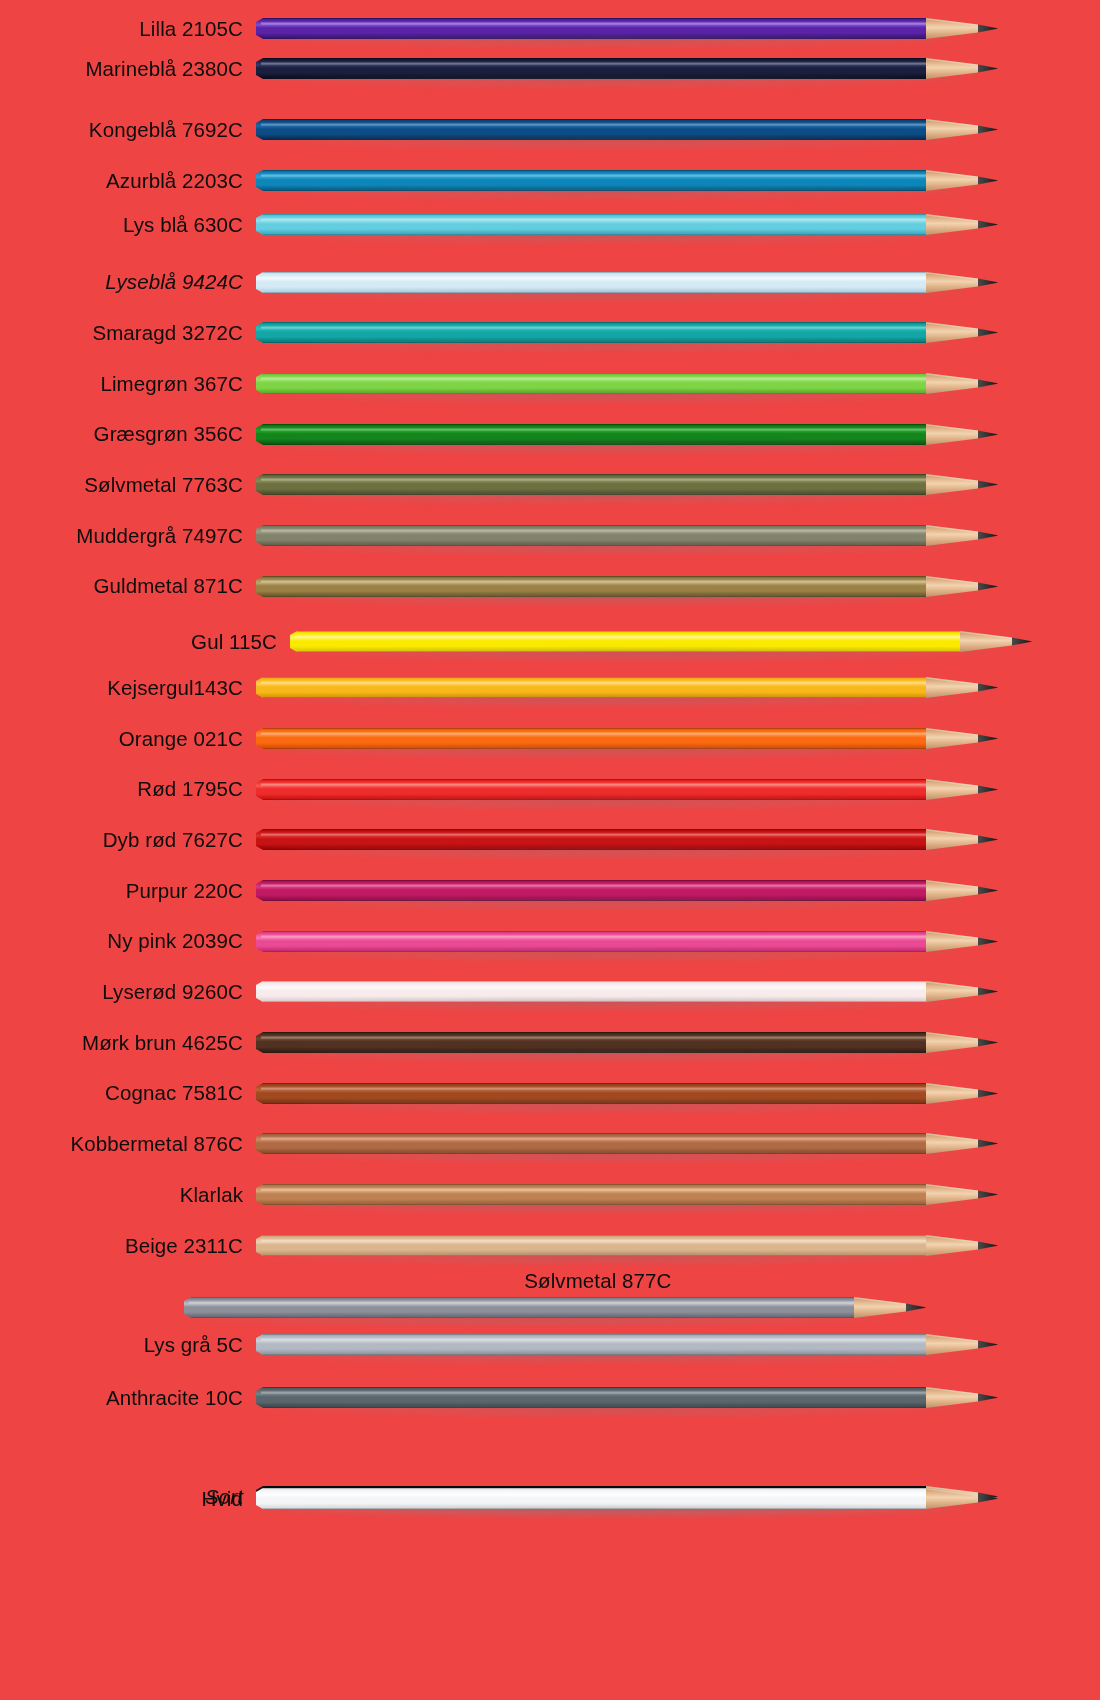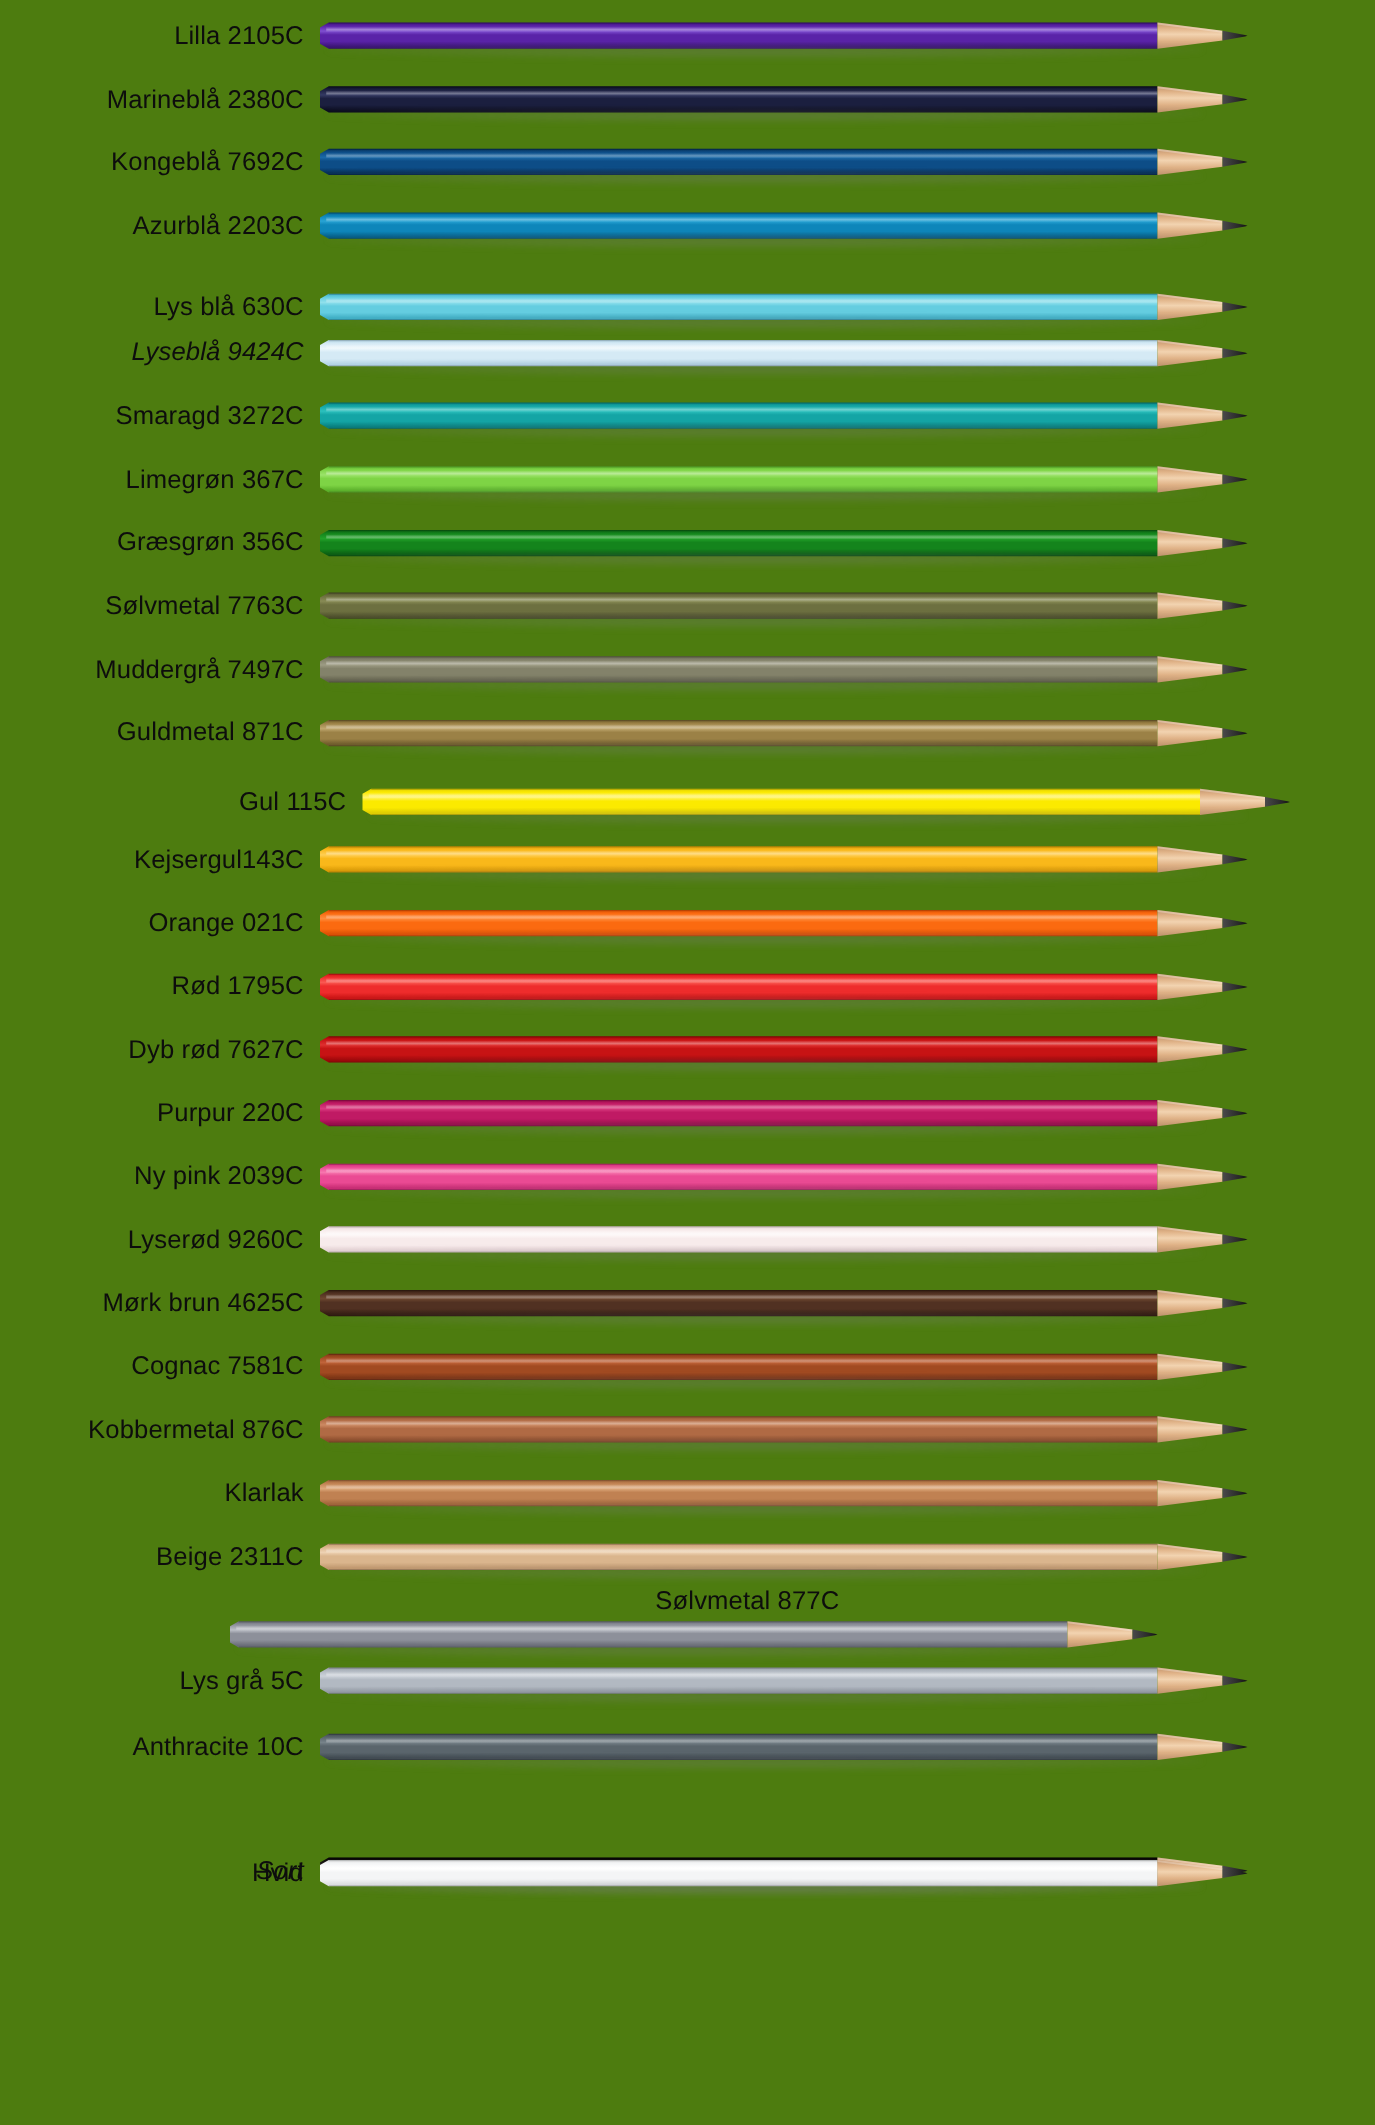--- a/index.html
+++ b/index.html
@@ -11,21 +11,21 @@
     width: 1100px;
     height: 1700px;
     font-family: "Liberation Sans", "DejaVu Sans", sans-serif;
     overflow: hidden;
   }
 
   #chart {
     position: relative;
     width: 1100px;
     height: 1700px;
-    background: #4d7c0f;
+    background: #ef4444;
   }
 
   .row {
     position: absolute;
     left: 0;
     width: 1100px;
     height: 52px;
     display: flex;
     align-items: center;
   }
@@ -111,21 +111,21 @@
     <rect x="5" y="9.4" width="665" height="4.2" fill="url(#hlg0)"></rect>
     <path d="M 7,6 L 670,6 L 670,6.9 L 7,6.9 Z" fill="rgba(0,0,0,0.18)"></path>
     <path d="M 7,26.1 L 670,26.1 L 670,27 L 7,27 Z" fill="rgba(0,0,0,0.20)"></path>
 
     <path d="M 670,6 L 722,12.6 L 722,20.4 L 670,27 Z" fill="url(#wdg0)"></path>
     <path d="M 670,6 L 722,12.6 L 722,14.1 L 670,7.6 Z" fill="rgba(255,255,255,0.30)"></path>
     <path d="M 722,12.6 L 740,16 L 742,16.5 L 740,17.1 L 722,20.4 Z" fill="url(#ldg0)"></path>
   </svg>
       </div>
     </div>
-    <div class="row" style="top: 54px;">
+    <div class="row" style="top: 43px;">
       <div class="label">Marineblå 2380C</div>
       <div class="pencil">
         <div class="shadow"></div>
   <svg viewBox="0 0 745 34" width="745" height="34" aria-hidden="true">
     <defs>
       <linearGradient id="barg1" x1="0" y1="0" x2="0" y2="1">
         <stop offset="0%" stop-color="#0b0d20"></stop>
         <stop offset="13%" stop-color="#1b1f3f"></stop>
         <stop offset="33%" stop-color="#343a63"></stop>
         <stop offset="47%" stop-color="#1b1f3f"></stop>
@@ -246,21 +246,21 @@
     <rect x="5" y="9.4" width="665" height="4.2" fill="url(#hlg3)"></rect>
     <path d="M 7,6 L 670,6 L 670,6.9 L 7,6.9 Z" fill="rgba(0,0,0,0.18)"></path>
     <path d="M 7,26.1 L 670,26.1 L 670,27 L 7,27 Z" fill="rgba(0,0,0,0.20)"></path>
 
     <path d="M 670,6 L 722,12.6 L 722,20.4 L 670,27 Z" fill="url(#wdg3)"></path>
     <path d="M 670,6 L 722,12.6 L 722,14.1 L 670,7.6 Z" fill="rgba(255,255,255,0.30)"></path>
     <path d="M 722,12.6 L 740,16 L 742,16.5 L 740,17.1 L 722,20.4 Z" fill="url(#ldg3)"></path>
   </svg>
       </div>
     </div>
-    <div class="row" style="top: 220px;">
+    <div class="row" style="top: 199px;">
       <div class="label">Lys blå 630C</div>
       <div class="pencil">
         <div class="shadow"></div>
   <svg viewBox="0 0 745 34" width="745" height="34" aria-hidden="true">
     <defs>
       <linearGradient id="barg4" x1="0" y1="0" x2="0" y2="1">
         <stop offset="0%" stop-color="#3fb0c6"></stop>
         <stop offset="13%" stop-color="#64cde0"></stop>
         <stop offset="33%" stop-color="#90e0ec"></stop>
         <stop offset="47%" stop-color="#64cde0"></stop>

